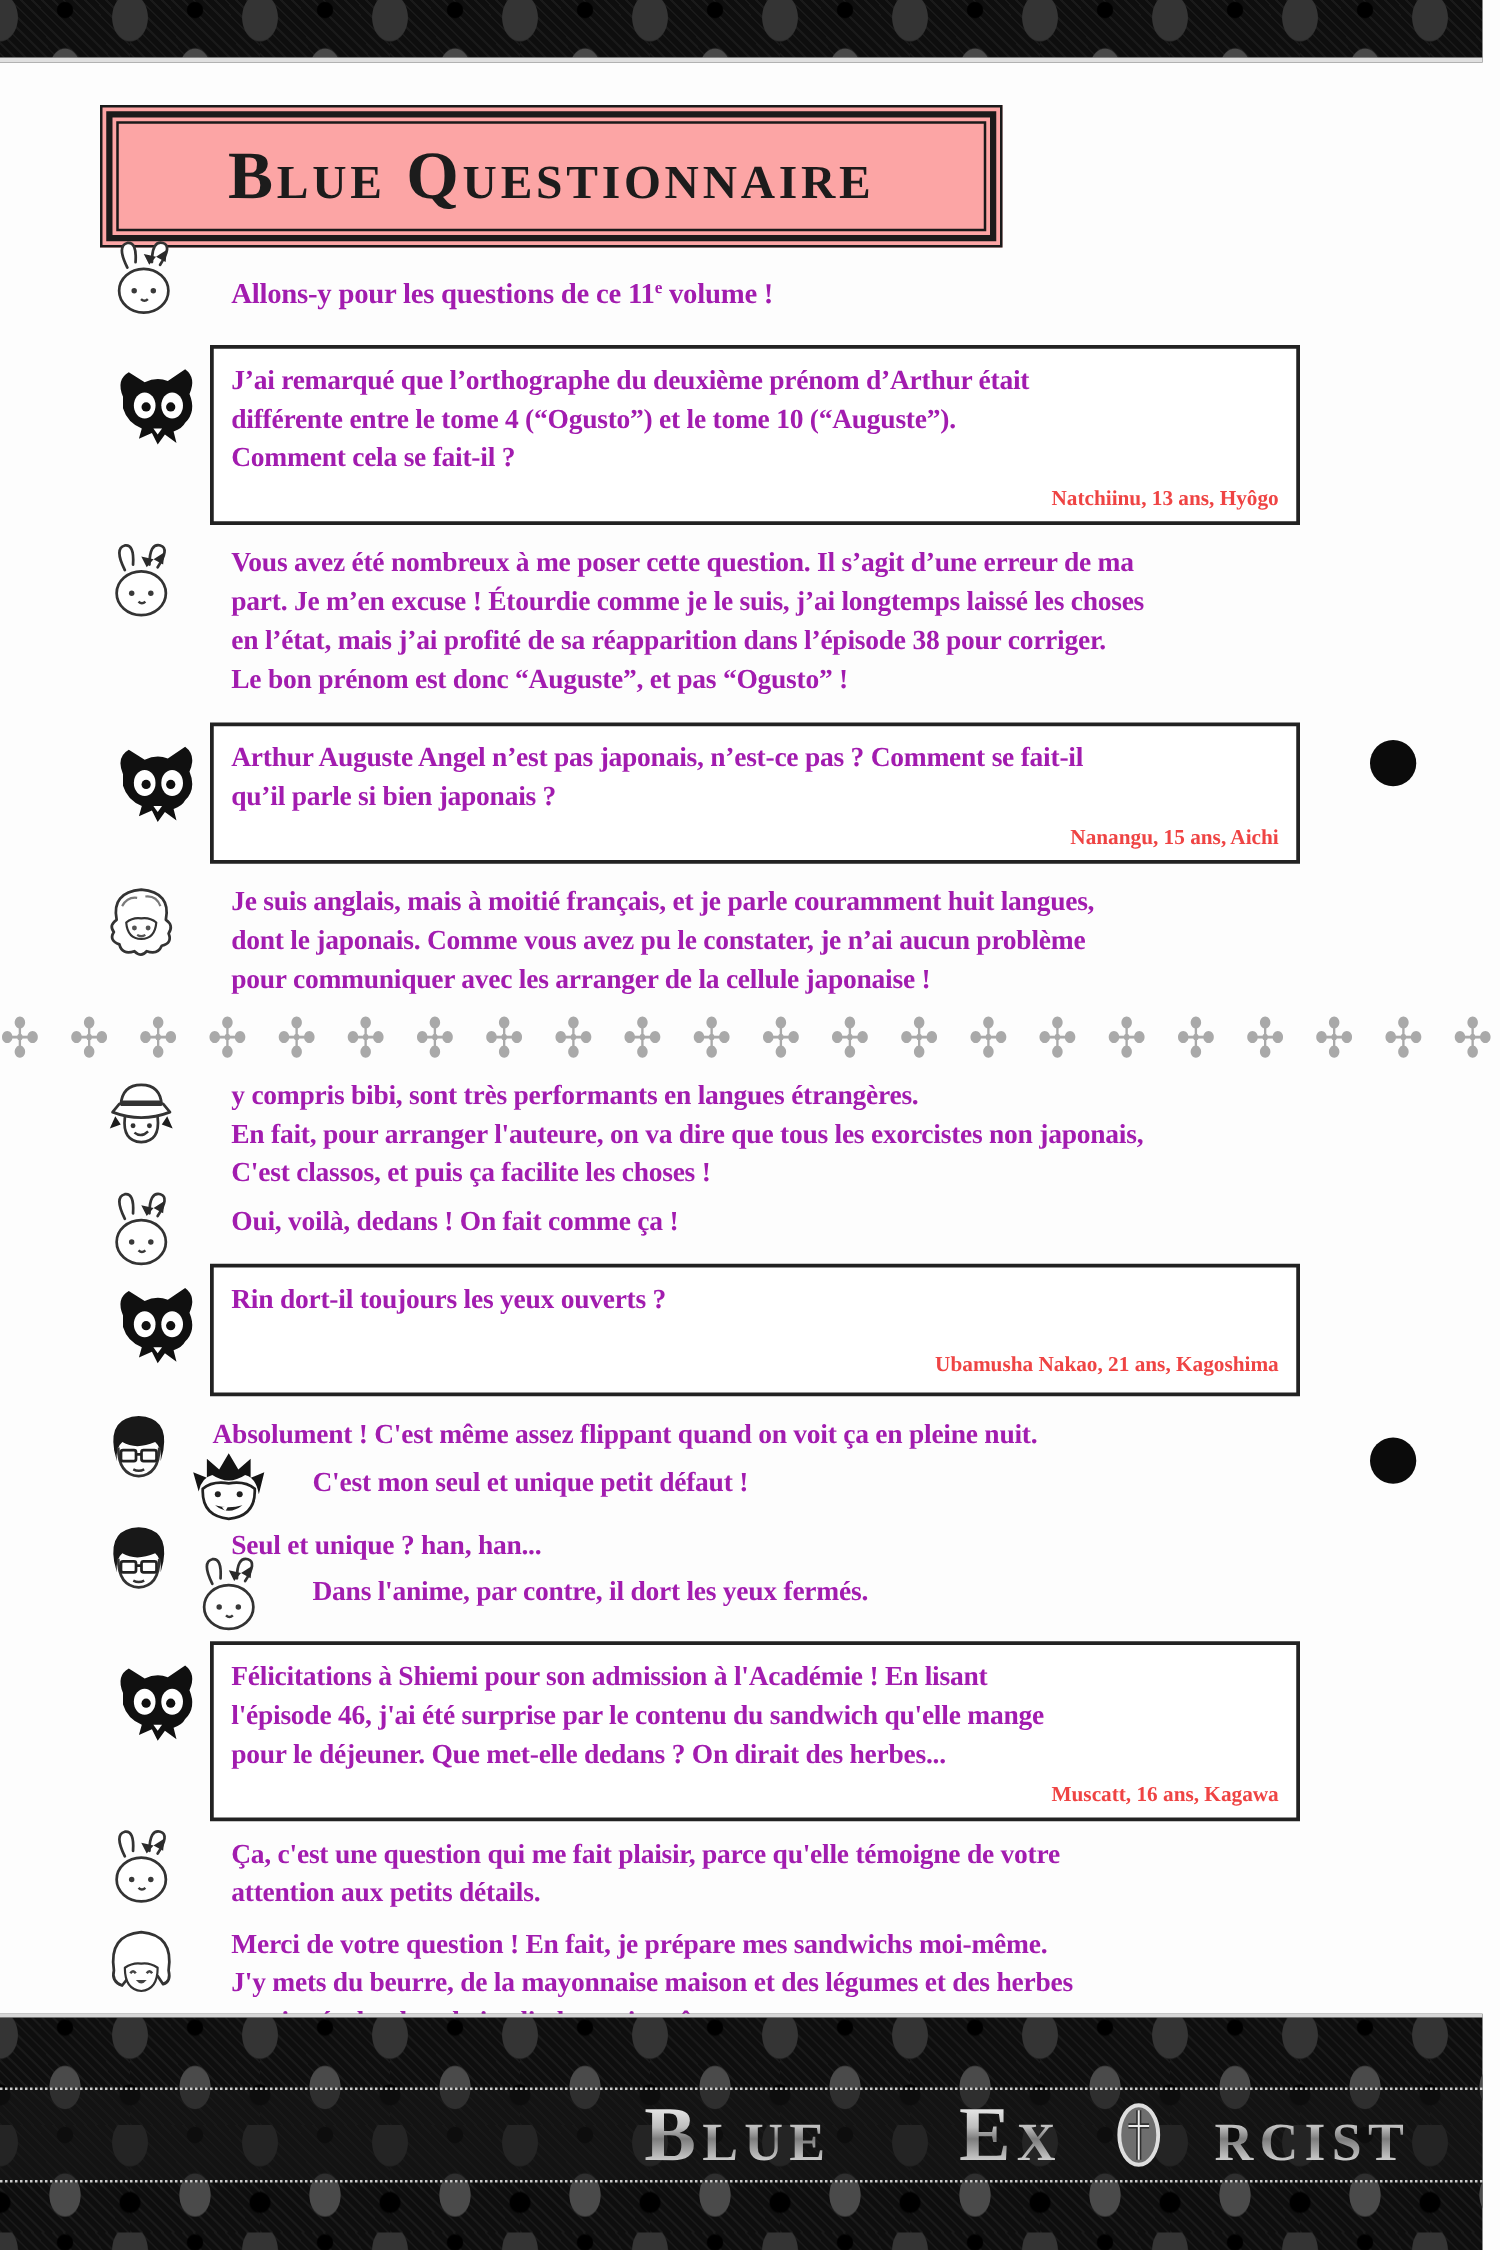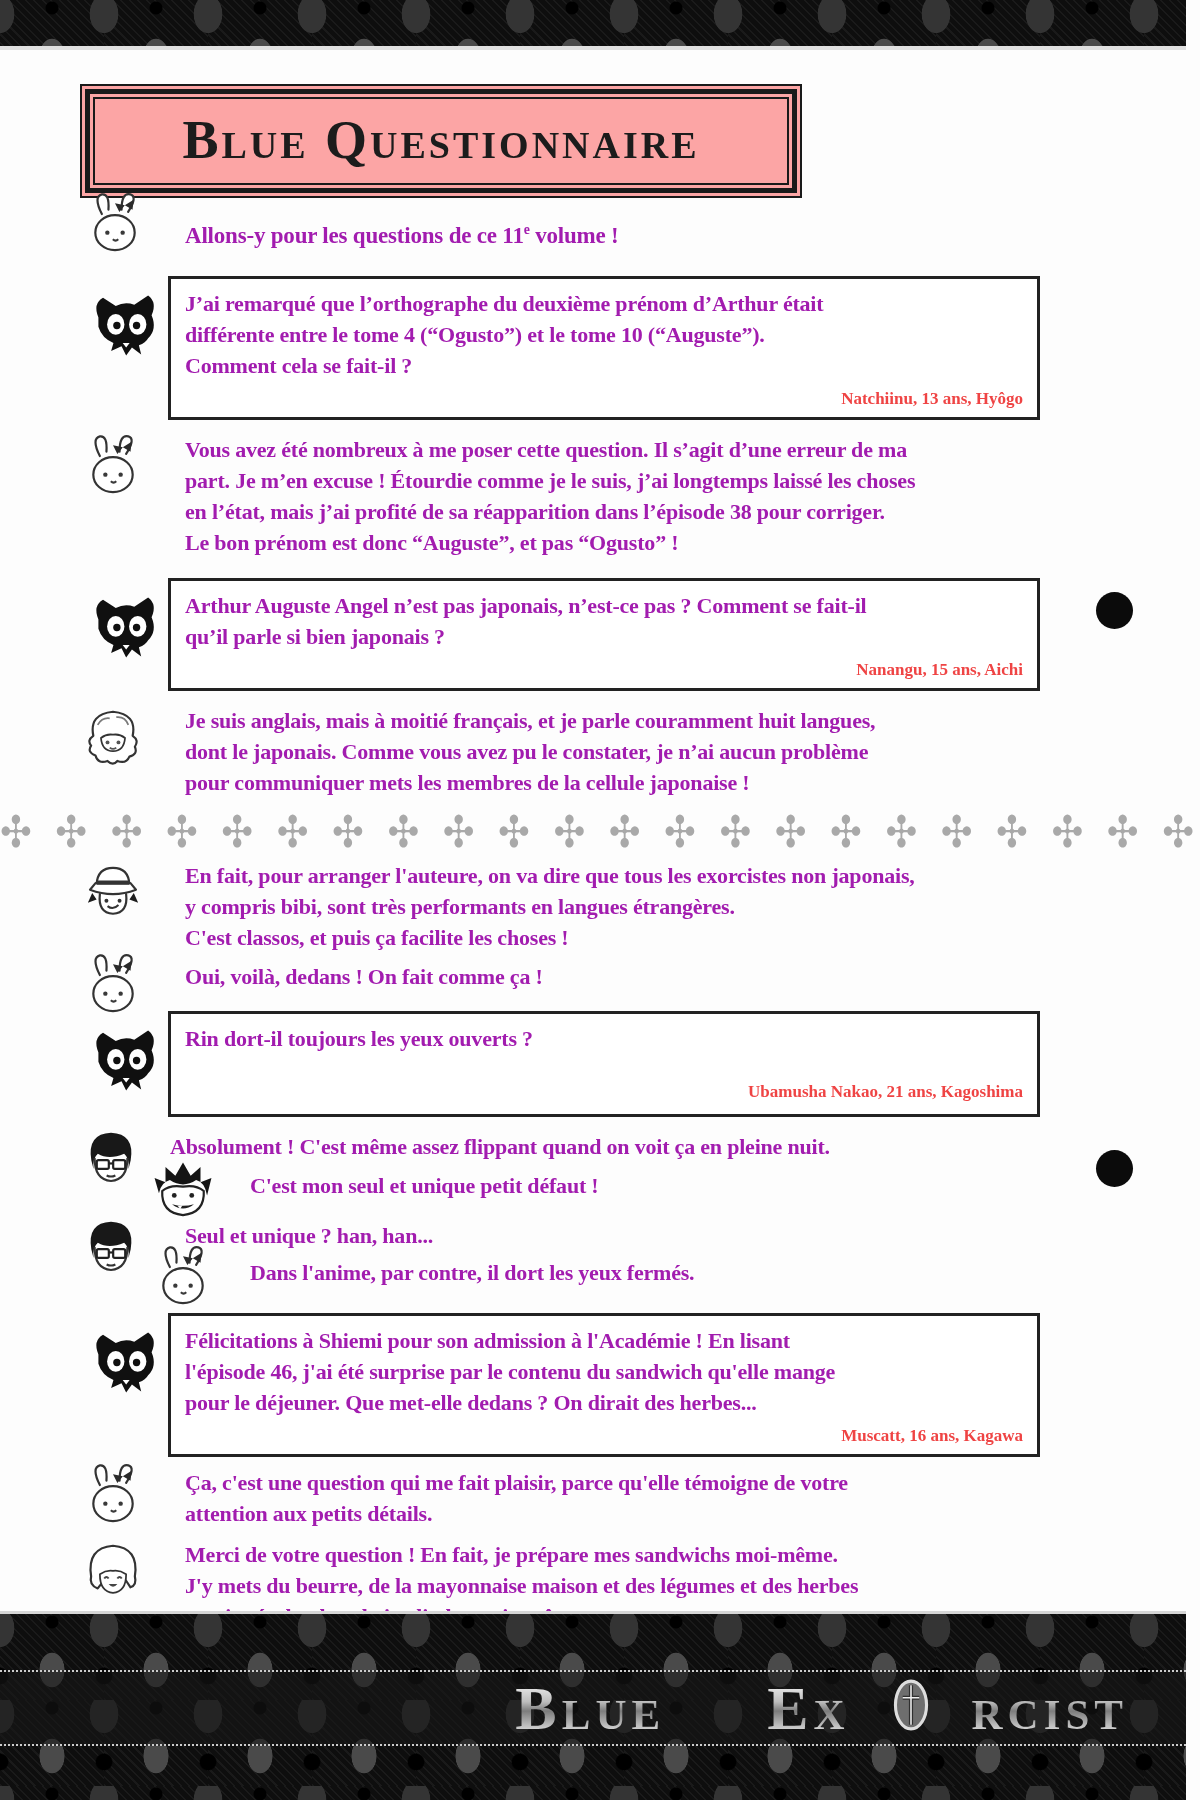--- a/index.html
+++ b/index.html
@@ -19,21 +19,21 @@
       repeating-linear-gradient(45deg, rgba(255,255,255,0.05) 0 1.5px, rgba(0,0,0,0) 1.5px 6px);
     background-size:104px 86px;
   }
   .band-top{position:absolute;top:0;left:0;width:1186px;height:46px;border-bottom:4px solid #e0e0e0;z-index:3;}
   .band-bottom{position:absolute;bottom:0;left:0;width:1186px;height:186px;border-top:3px solid #d6d6d6;z-index:3;}
 
   .logo-strip{position:absolute;left:0;top:56px;width:100%;height:76px;
     background:rgba(24,24,24,0.55);
     border-top:2px dotted #cccccc;border-bottom:2px dotted #cccccc;
     display:flex;align-items:center;justify-content:flex-end;padding-right:58px;box-sizing:border-box;}
-  .logo-text{display:flex;font-weight:700;font-variant:small-caps;
+  .logo-text{display:flex;align-items:center;font-weight:700;font-variant:small-caps;
     font-size:62px;letter-spacing:5px;line-height:1;
     background:linear-gradient(#f8f8f8 5%,#bdbdbd 40%,#7c7c7c 55%,#eeeeee 95%);
     -webkit-background-clip:text;background-clip:text;color:#d5d5d5;
     -webkit-text-fill-color:transparent;text-shadow:none;gap:38px;}
   .logo-gap{width:26px;}
   .logo-o{width:42px;height:56px;margin:0 2px;}
 
   
   .content{position:absolute;top:46px;left:0;right:0;bottom:186px;z-index:1;}
 
@@ -201,31 +201,31 @@
         <div class="attribution">Nanangu, 15 ans, Aichi</div>
       </div>
     </div>
 
     <div class="row a-row" style="margin-top:14px;">
       <svg class="avatar">
           <use href="#av-angel"></use>
         </svg>
       <div class="txt line">Je suis anglais, mais à moitié français, et je parle couramment huit langues,</div>
       <div class="txt line">dont le japonais. Comme vous avez pu le constater, je n’ai aucun problème</div>
-      <div class="txt line">pour communiquer mets les membres de la cellule japonaise !</div>
+      <div class="txt line">pour communiquer avec les arranger de la cellule japonaise !</div>
     </div>
 
     <div class="divider">✣ ✣ ✣ ✣ ✣ ✣ ✣ ✣ ✣ ✣ ✣ ✣ ✣ ✣ ✣ ✣ ✣ ✣ ✣ ✣ ✣ ✣ ✣ ✣</div>
 
     <div class="row a-row" style="margin-top:2px;">
       <svg class="avatar">
           <use href="#av-hat"></use>
         </svg>
+      <div class="txt line">y compris bibi, sont très performants en langues étrangères.</div>
       <div class="txt line">En fait, pour arranger l'auteure, on va dire que tous les exorcistes non japonais,</div>
-      <div class="txt line">y compris bibi, sont très performants en langues étrangères.</div>
       <div class="txt line">C'est classos, et puis ça facilite les choses !</div>
     </div>
 
     <div class="row a-row" style="margin-top:8px;min-height:42px;">
       <svg class="avatar" style="top:-10px;">
           <use href="#av-rabbit"></use>
         </svg>
       <div class="txt line">Oui, voilà, dedans ! On fait comme ça !</div>
     </div>
 

